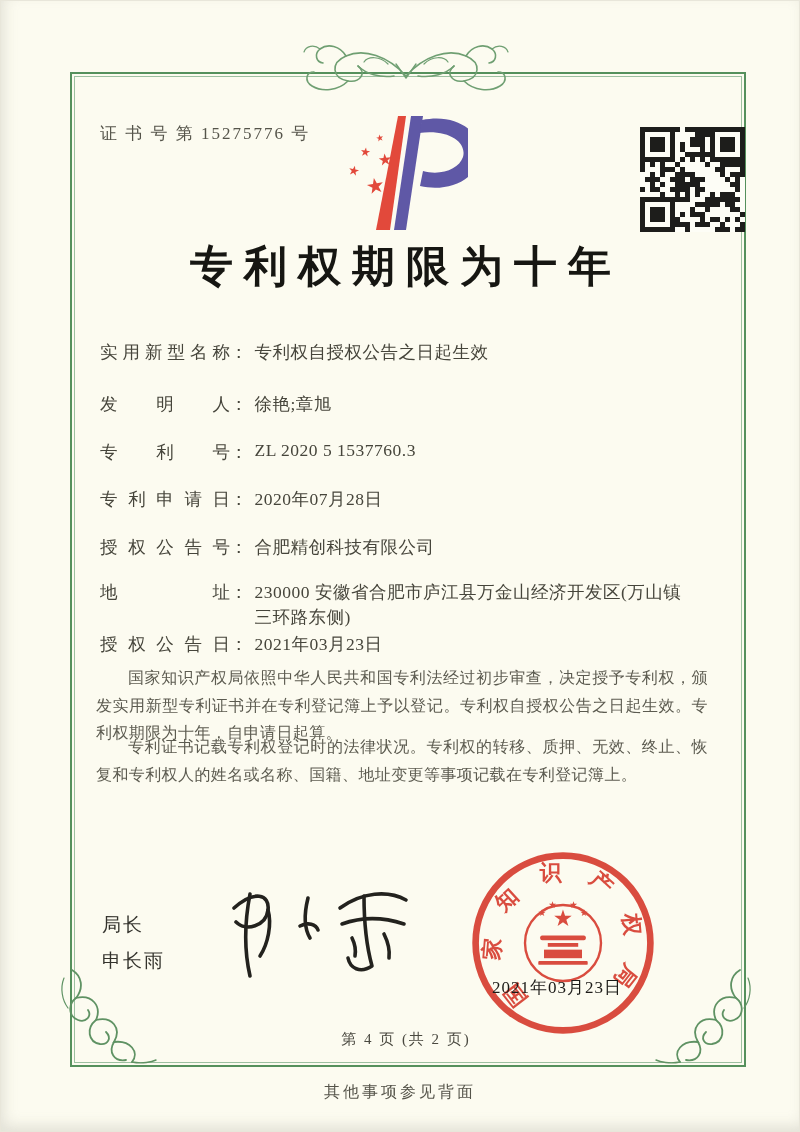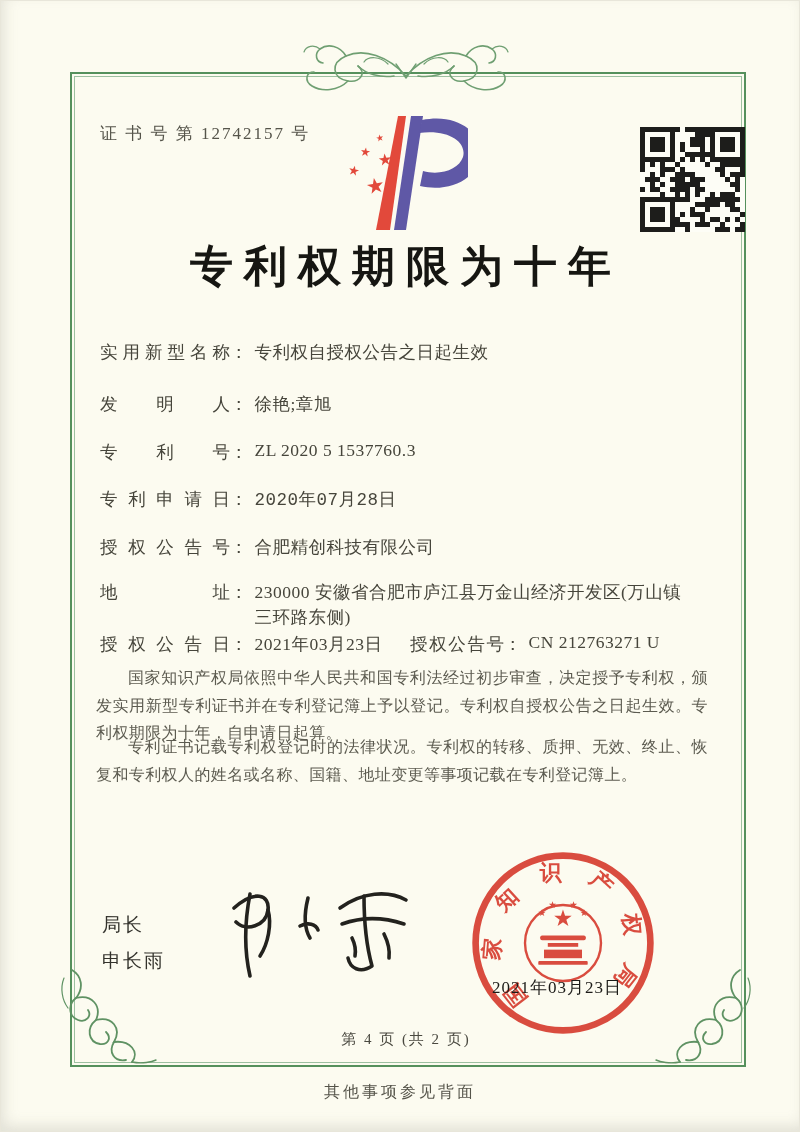--- a/index.html
+++ b/index.html
@@ -97,21 +97,21 @@
       <path d="M14,2 C24,8 26,20 18,30 C34,26 44,38 38,52 C54,48 64,60 56,74 C72,72 82,84 74,94"></path>
       <path d="M18,30 C10,36 10,48 20,52 C28,55 34,48 30,42"></path>
       <path d="M38,52 C28,60 30,74 42,76 C50,77 54,70 48,64"></path>
       <path d="M56,74 C50,84 56,94 68,92"></path>
       <path d="M74,94 C84,96 94,94 98,92" stroke-width="1.4"></path>
       <path d="M6,10 C2,20 4,32 10,40" stroke-width="1.2"></path>
     </g>
   </svg>
 </div>
 
-<div class="cert-no">证 书 号 第 12742157 号</div>
+<div class="cert-no">证 书 号 第 15275776 号</div>
 
 <div class="logo">
   <svg width="132" height="128" viewBox="0 0 132 128">
     <polygon points="62,6 70,6 54,120 40,120" fill="#e2493b"></polygon>
     <polygon points="75,6 87,6 70,120 58,120" fill="#5f58a6"></polygon>
     <path d="M86,10 C124,2 150,26 143,50 C137,72 110,82 84,76 L87,61 C105,66 123,59 127,47 C131,33 114,19 83,23 Z" fill="#5f58a6"></path>
   </svg>
   <span class="star" style="left:40px;top:24px;font-size:9px;transform:rotate(-12deg);">★</span>
   <span class="star" style="left:24px;top:36px;font-size:12px;transform:rotate(8deg);">★</span>
   <span class="star" style="left:42px;top:42px;font-size:16px;transform:rotate(-6deg);">★</span>
@@ -363,34 +363,31 @@
 
 <div class="field" style="top:340px;">
   <span class="flabel">实用新型名称</span><span class="fcolon">：</span><span class="fvalue">专利权自授权公告之日起生效</span>
 </div>
 <div class="field" style="top:392px;">
   <span class="flabel">发明人</span><span class="fcolon">：</span><span class="fvalue">徐艳;章旭</span>
 </div>
 <div class="field" style="top:440px;">
   <span class="flabel">专利号</span><span class="fcolon">：</span><span class="fvalue">ZL 2020 5 1537760.3</span>
 </div>
-<div class="field" style="top:487px;font-family:Liberation Mono, monospace;">
+<div class="field" style="top:487px;">
   <span class="flabel">专利申请日</span><span class="fcolon">：</span><span class="fvalue">2020年07月28日</span>
 </div>
 <div class="field" style="top:535px;">
   <span class="flabel">授权公告号</span><span class="fcolon">：</span><span class="fvalue">合肥精创科技有限公司</span>
 </div>
 <div class="field" style="top:580px;">
   <span class="flabel">地址</span><span class="fcolon">：</span><span class="fvalue wrap">230000 安徽省合肥市庐江县万金山经济开发区(万山镇三环路东侧)</span>
 </div>
 <div class="field" style="top:632px;">
   <span class="flabel">授权公告日</span><span class="fcolon">：</span><span class="fvalue">2021年03月23日</span>
-  <span class="grant2">
-    <span class="flabel narrow">授权公告号</span><span class="fcolon">：</span><span class="fvalue">CN 212763271 U</span>
-  </span>
 </div>
 
 <div class="para" style="top:664px;">国家知识产权局依照中华人民共和国专利法经过初步审查，决定授予专利权，颁发实用新型专利证书并在专利登记簿上予以登记。专利权自授权公告之日起生效。专利权期限为十年，自申请日起算。</div>
 <div class="para" style="top:733px;">专利证书记载专利权登记时的法律状况。专利权的转移、质押、无效、终止、恢复和专利权人的姓名或名称、国籍、地址变更等事项记载在专利登记簿上。</div>
 
 <div class="sig-title">局长</div>
 <div class="sig-name">申长雨</div>
 <div class="sig-hand">
   <svg width="210" height="120" viewBox="0 0 210 120" fill="none" stroke="#23221e" stroke-width="3.6" stroke-linecap="round" stroke-linejoin="round">
     <path d="M38,22 C33,48 32,78 38,104"></path>

